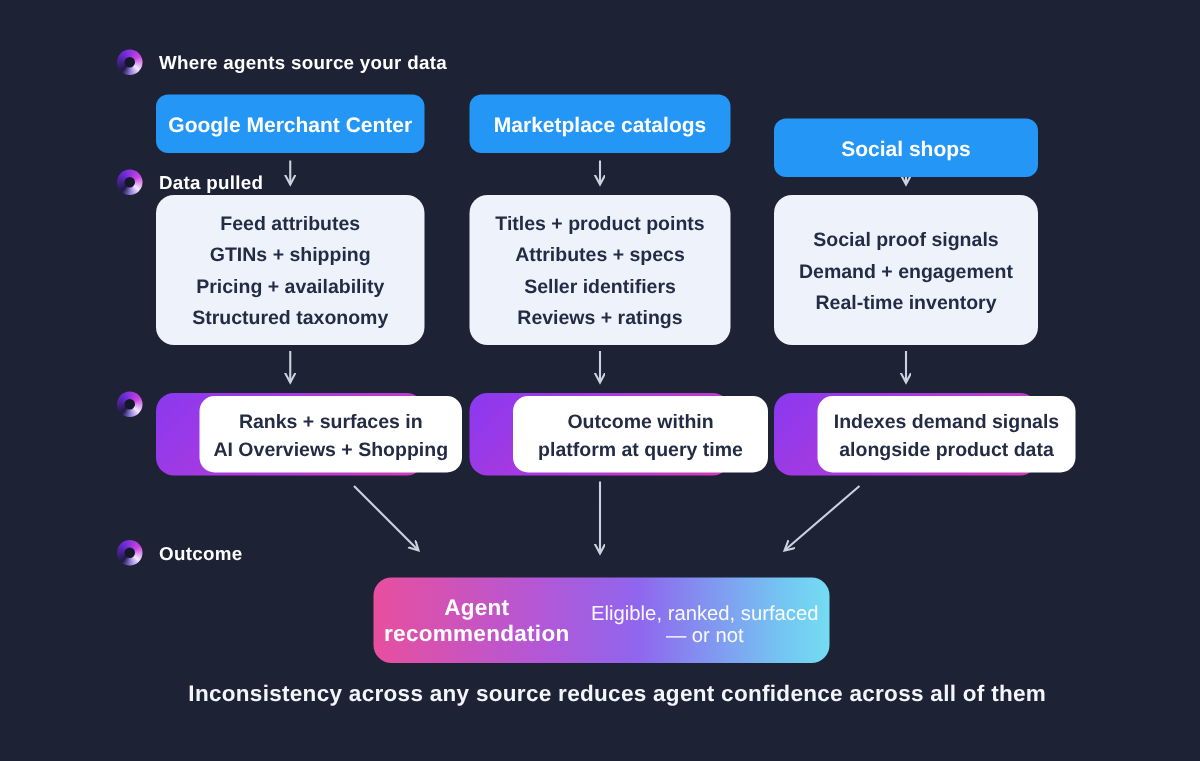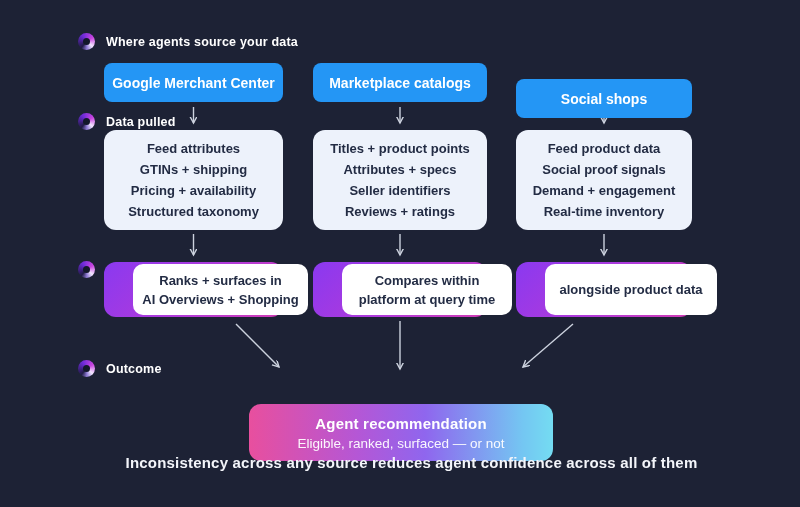--- a/index.html
+++ b/index.html
@@ -34,23 +34,23 @@
   .action-box{
     position:absolute;height:55px;border-radius:12px;box-sizing:border-box;padding:2px;
     background:linear-gradient(135deg,var(--action-border-top,#8a39f0),#b23ad9 55%,var(--action-border-bottom,#d23cb4));
   }
   .action-inner{
     width:100%;height:100%;border-radius:10px;box-sizing:border-box;background:#ffffff;
     color:var(--card-text,#232c44);font-size:13px;font-weight:600;line-height:19px;
     display:flex;flex-direction:column;align-items:center;justify-content:center;text-align:center;margin-left:27px;
   }
   .outcome-box{
-    position:absolute;left:249px;top:404px;width:304px;height:57px;border-radius:12px;
+    position:absolute;left:249px;top:385px;width:304px;height:57px;border-radius:12px;
     background:linear-gradient(90deg,var(--outcome-pink,#e84f9e) 0%,#b457d6 36%,var(--outcome-purple,#8f66ee) 58%,#74c6f2 90%,var(--outcome-cyan,#74dcf2) 100%);
-    color:#ffffff;display:flex;flex-direction:column;align-items:center;justify-content:center;text-align:center;
+    color:#ffffff;display:flex;align-items:center;justify-content:center;text-align:center;
   }
   .outcome-title{font-size:15px;font-weight:700;letter-spacing:.2px;}
   .outcome-sub{font-size:13.5px;font-weight:400;opacity:.95;margin-top:4px;}
   .footer{
     position:absolute;left:0;top:454px;width:100%;text-align:center;
     color:#f3f5fa;font-size:15px;font-weight:700;letter-spacing:.2px;
   }
   svg.arrows{position:absolute;left:0;top:0;pointer-events:none;}
   .aline{stroke:var(--arrow,#ccd2de);stroke-width:1.4;fill:none;}
 </style>
@@ -103,40 +103,40 @@
     <div>Pricing + availability</div>
     <div>Structured taxonomy</div>
   </div>
   <div class="data-box" style="left:313px;top:130px;width:174px;">
     <div>Titles + product points</div>
     <div>Attributes + specs</div>
     <div>Seller identifiers</div>
     <div>Reviews + ratings</div>
   </div>
   <div class="data-box" style="left:516px;top:130px;width:176px;">
-    <div>Feed product data</div>
     <div>Social proof signals</div>
     <div>Demand + engagement</div>
     <div>Real-time inventory</div>
   </div>
 
   <div class="action-box" style="left:104px;top:262px;width:179px;">
     <div class="action-inner">
       <div>Ranks + surfaces in</div>
       <div>AI Overviews + Shopping</div>
     </div>
   </div>
   <div class="action-box" style="left:313px;top:262px;width:174px;">
     <div class="action-inner">
-      <div>Compares within</div>
+      <div>Outcome within</div>
       <div>platform at query time</div>
     </div>
   </div>
   <div class="action-box" style="left:516px;top:262px;width:176px;">
     <div class="action-inner">
+      <div>Indexes demand signals</div>
       <div>alongside product data</div>
     </div>
   </div>
 
   <div class="outcome-box">
     <div class="outcome-title">Agent recommendation</div>
     <div class="outcome-sub">Eligible, ranked, surfaced — or not</div>
   </div>
 
   <div class="footer">Inconsistency across any source reduces agent confidence across all of them</div>

